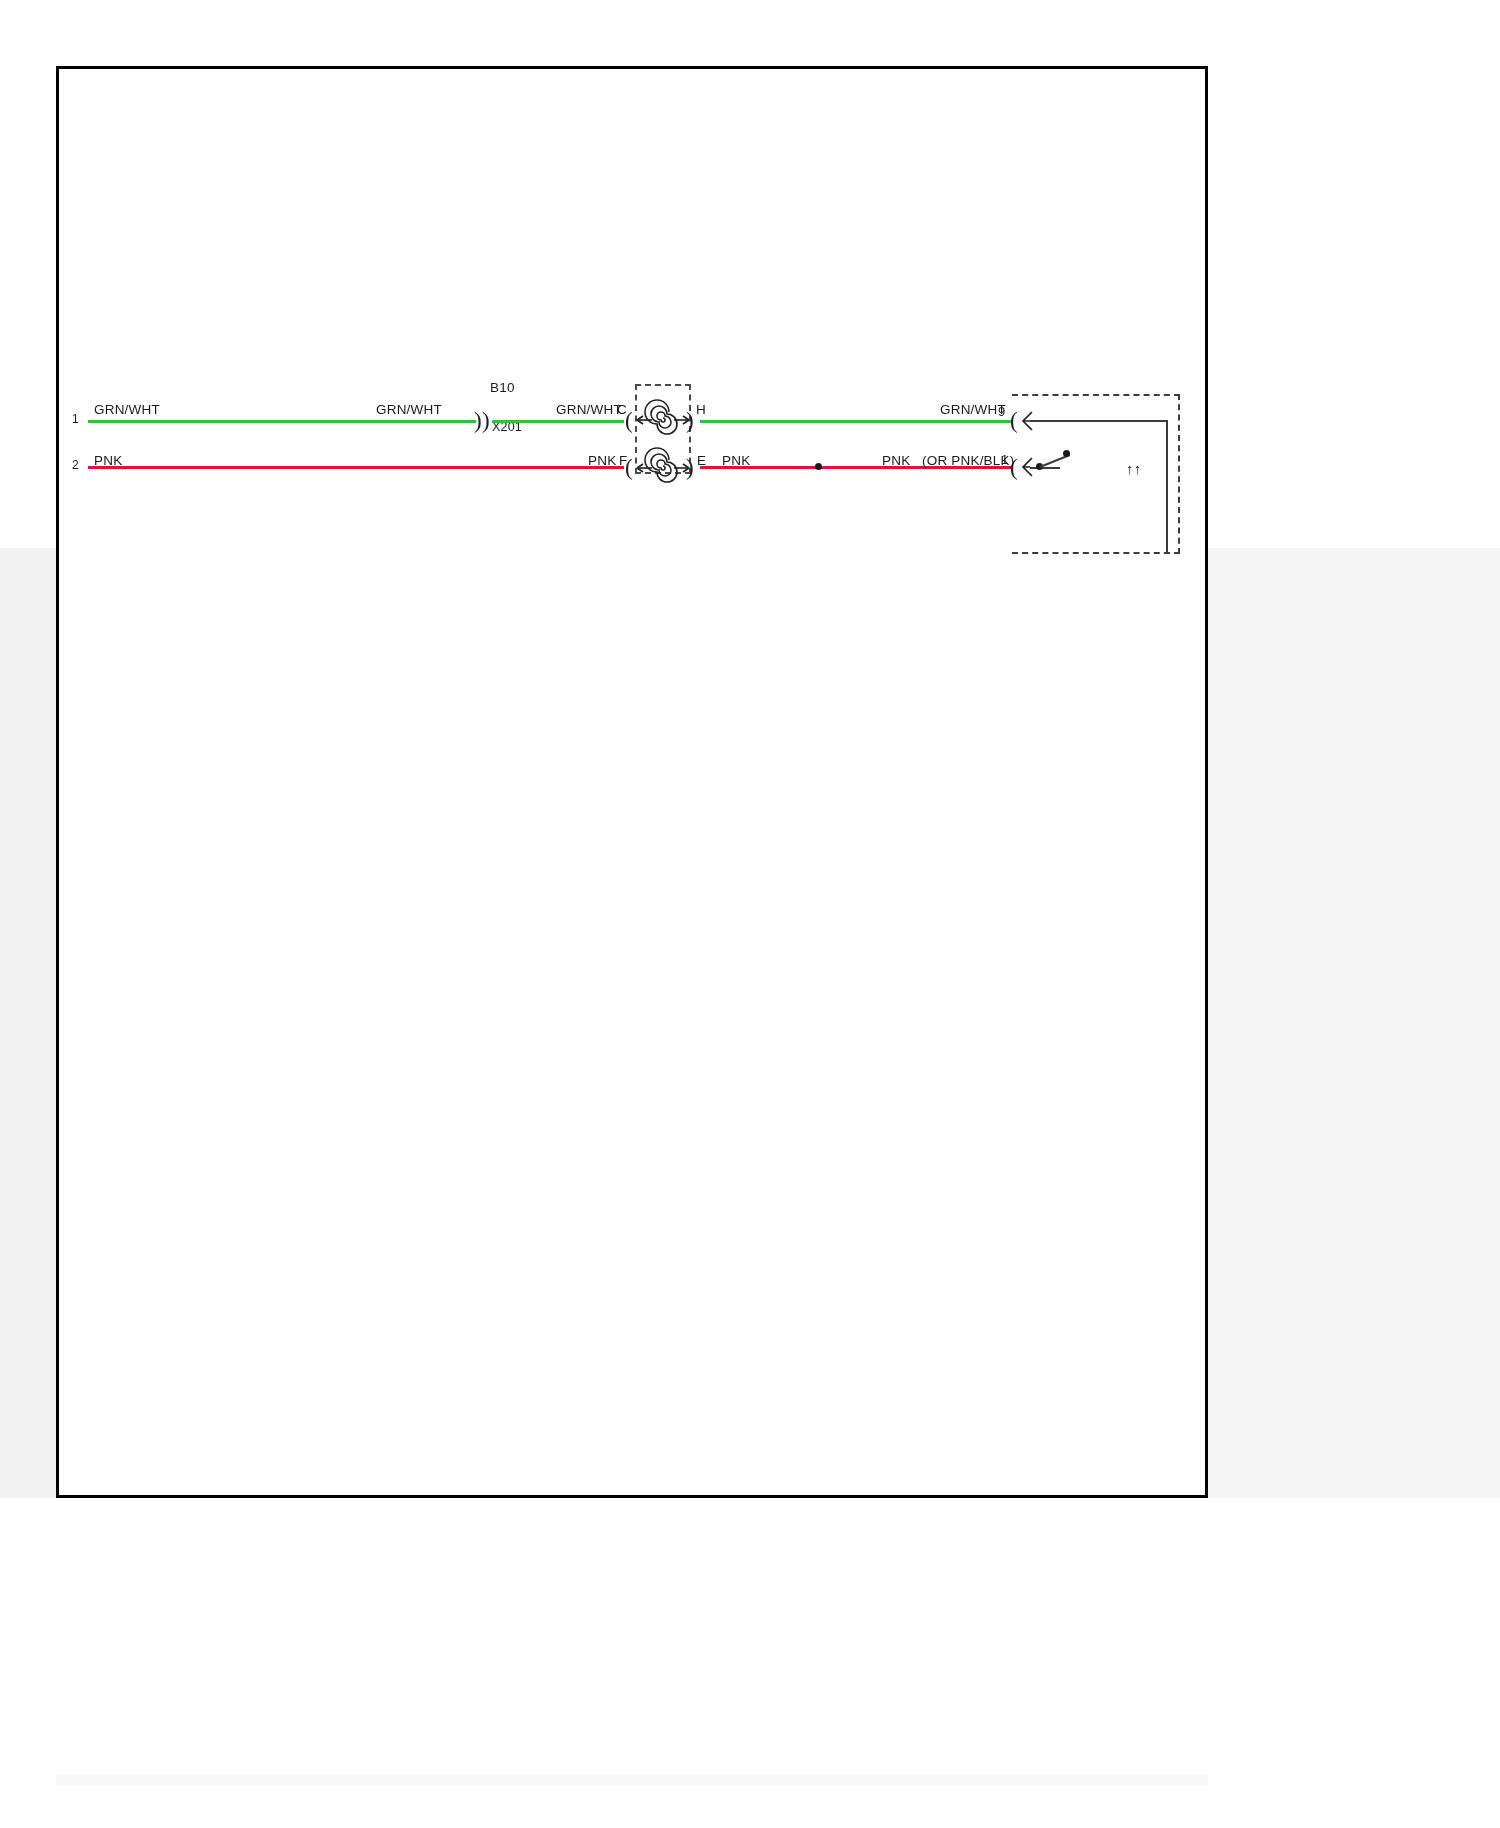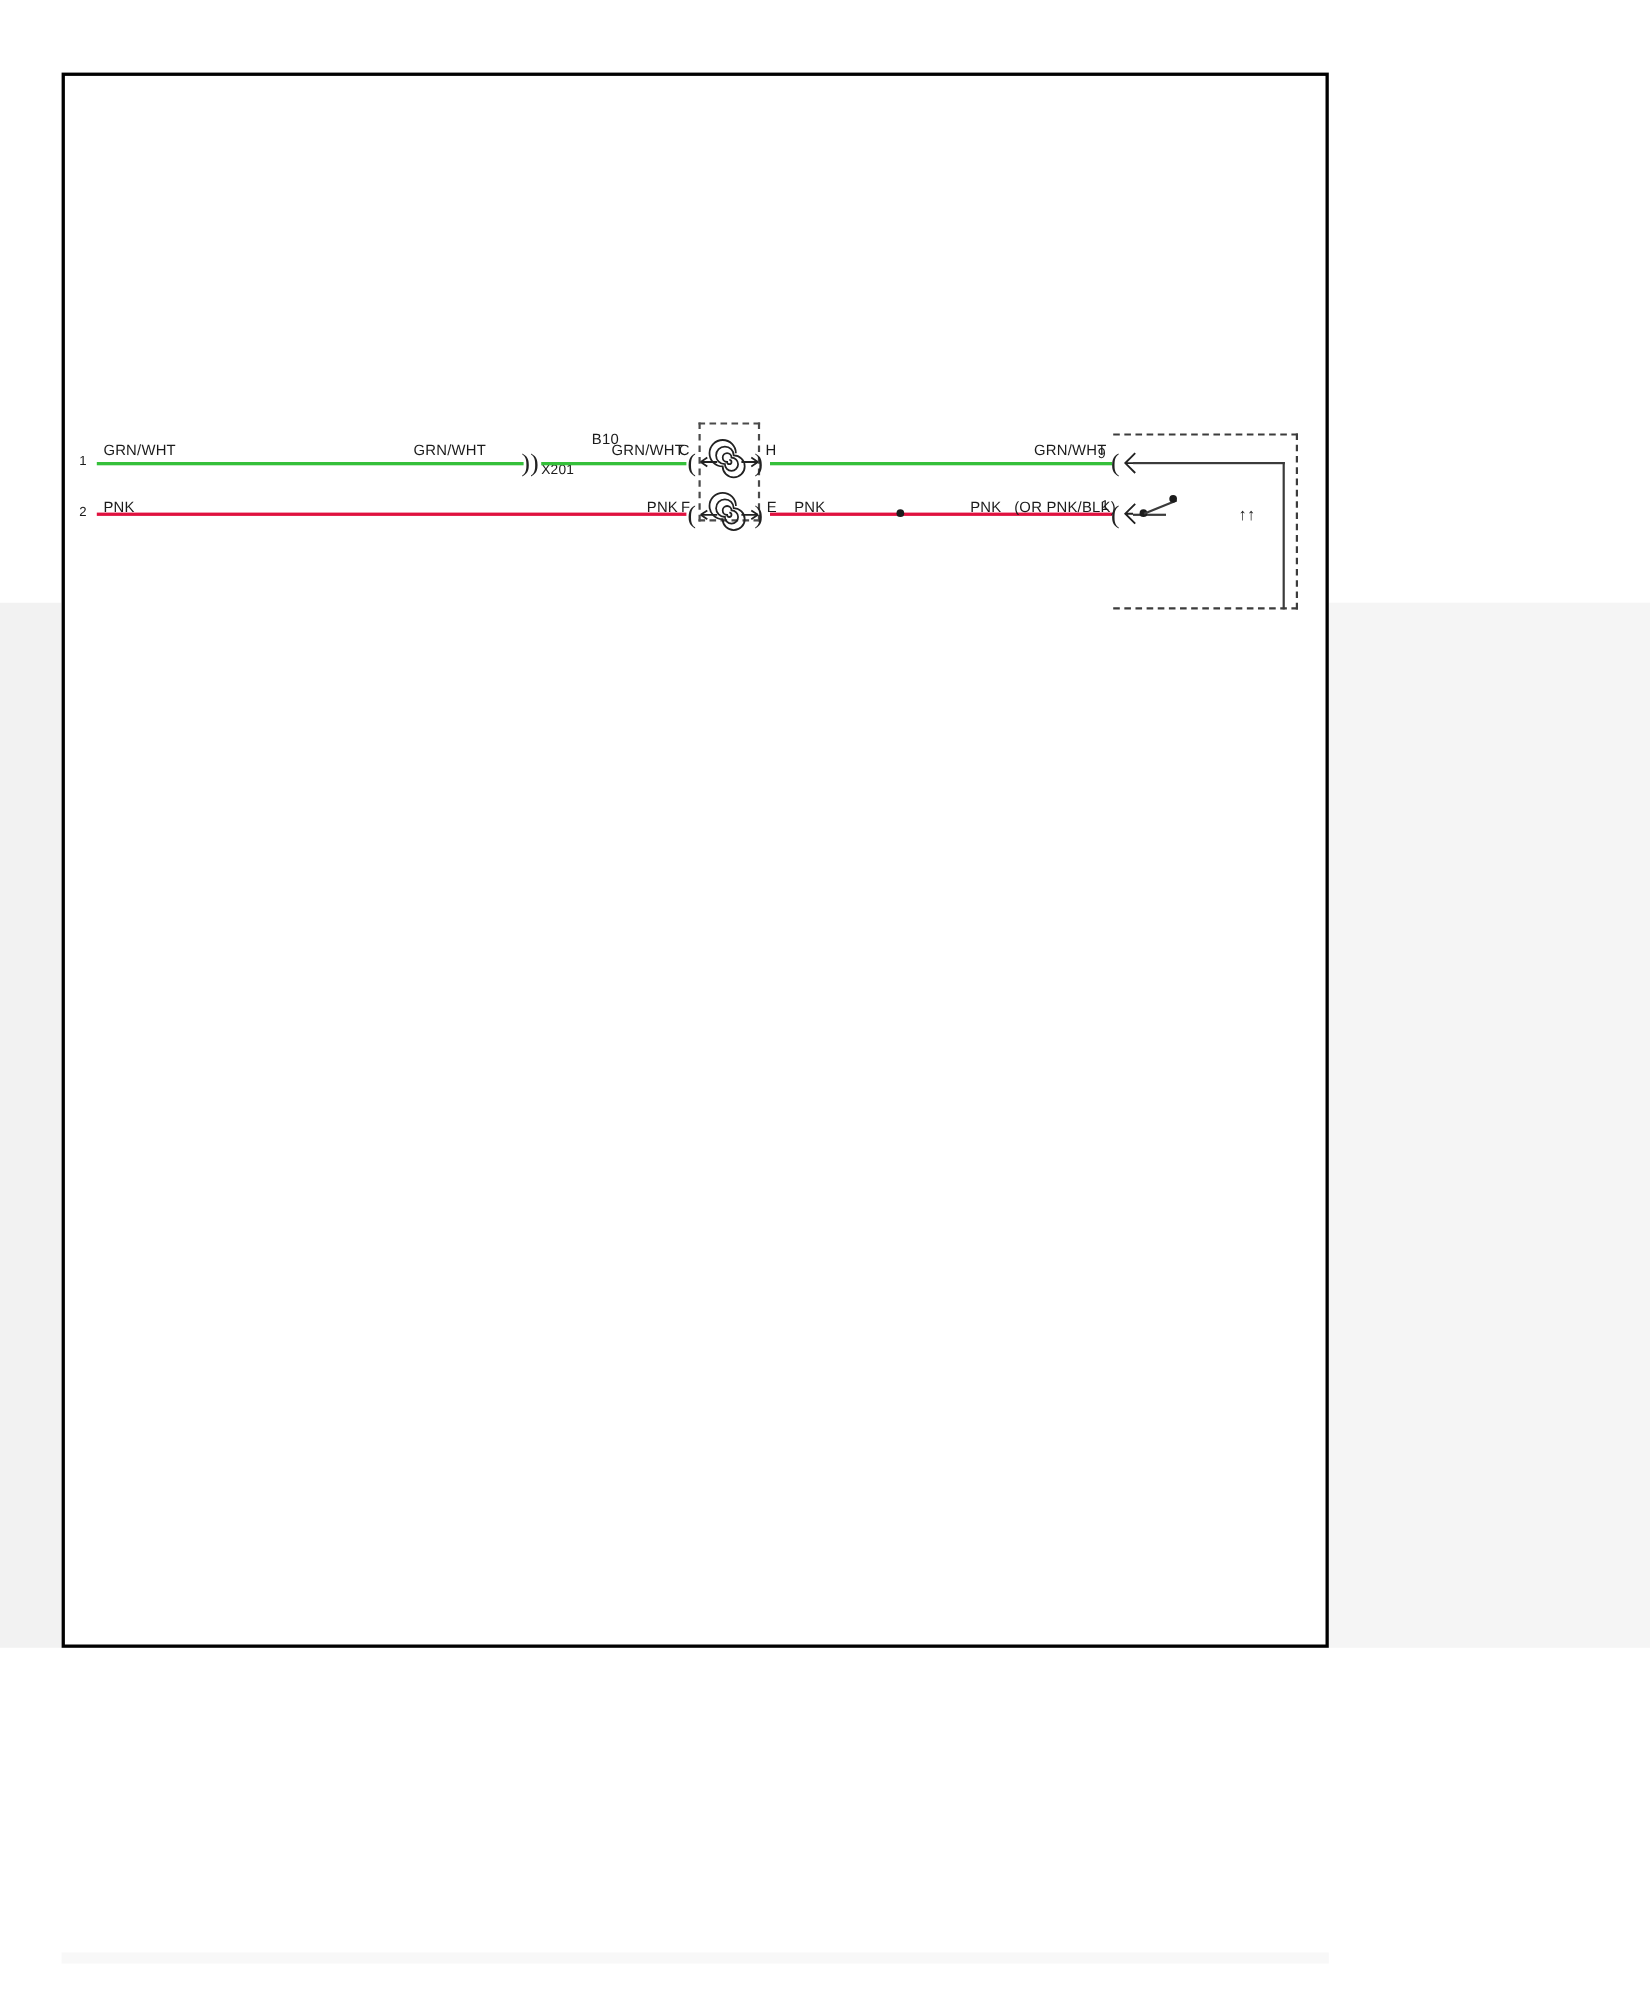--- a/index.html
+++ b/index.html
@@ -193,21 +193,21 @@
 
   <div id="frame"></div>
 
   <div class="pinnum" style="left:72px;top:412px;">1</div>
   <div class="wire grn" style="left:88px;top:420px;width:388px;"></div>
   <div class="wlabel" style="left:94px;top:402px;">GRN/WHT</div>
   <div class="wlabel" style="left:376px;top:402px;">GRN/WHT</div>
 
   <div class="cbrk" style="left:474px;top:409px;">)</div>
   <div class="cbrk" style="left:482px;top:409px;">)</div>
-  <div class="wlabel" style="left:490px;top:392px;margin-left:48px;">B10</div>
+  <div class="wlabel" style="left:490px;top:380px;">B10</div>
   <div class="wlabel" style="left:492px;top:420px;font-size:12.5px;">X201</div>
 
   <div class="wire grn" style="left:492px;top:420px;width:132px;"></div>
   <div class="wlabel" style="left:556px;top:402px;">GRN/WHT</div>
   <div class="termlabel" style="left:617px;top:402px;">C</div>
 
   <div class="dashbox" style="left:635px;top:384px;width:56px;height:90px;"></div>
 
   <svg style="position:absolute;left:626px;top:398px;" width="74" height="44" viewBox="0 0 74 44">
     <path d="M37 22 m0,-2 a2,2 0 1,1 -2,2 a4,4 0 1,1 4,-4 a6,6 0 1,1 -6,6 a8,8 0 1,1 8,-8 a10,10 0 1,1 -10,10 a12,12 0 1,1 12,-12" fill="none" stroke="#222" stroke-width="1.6"></path>

